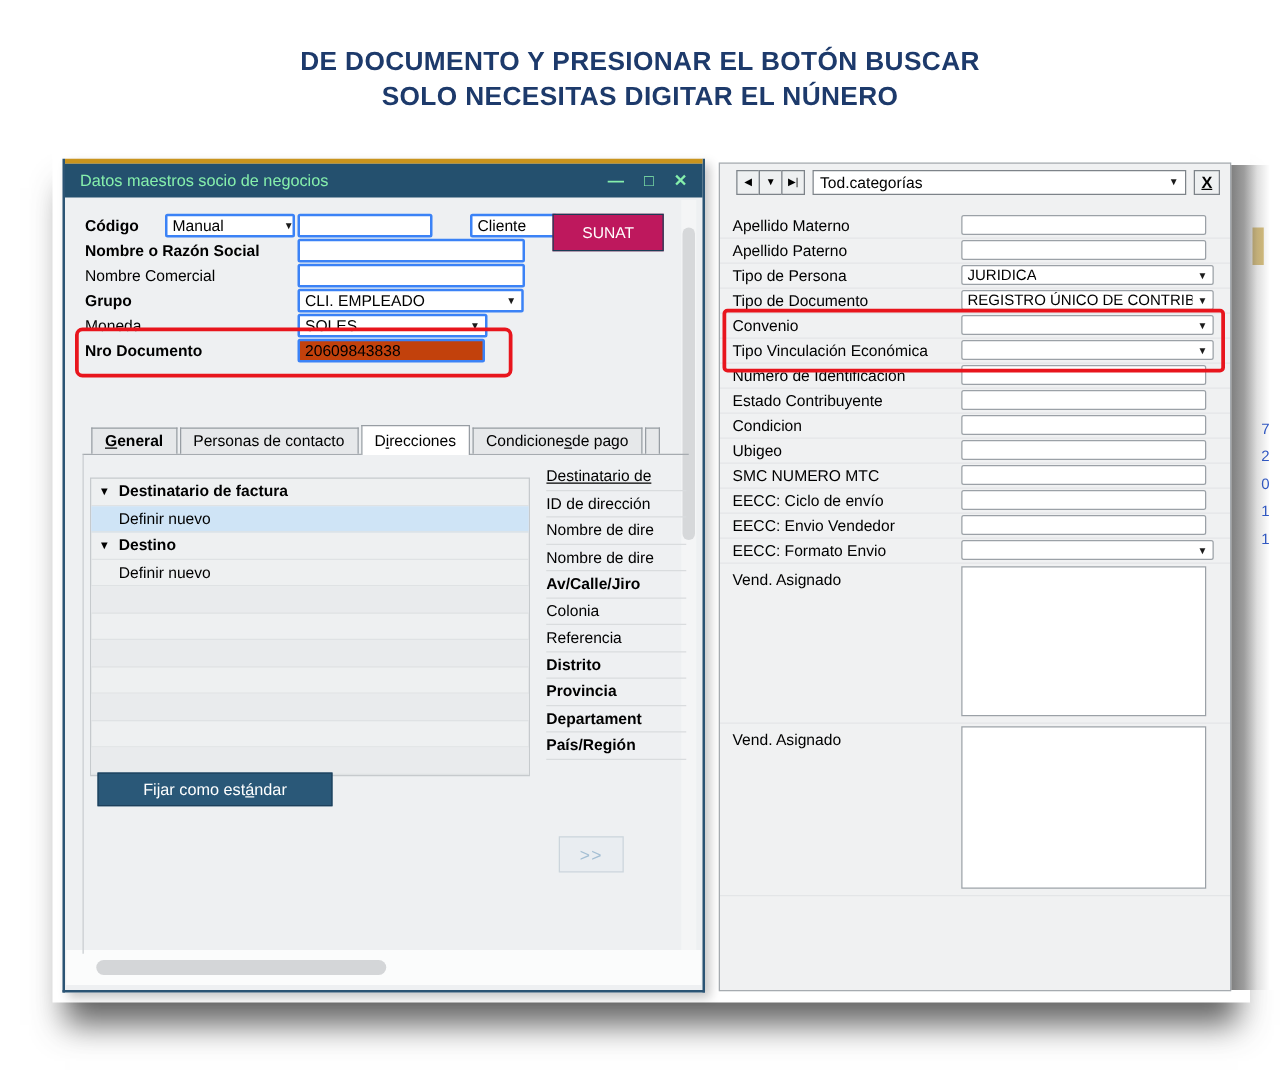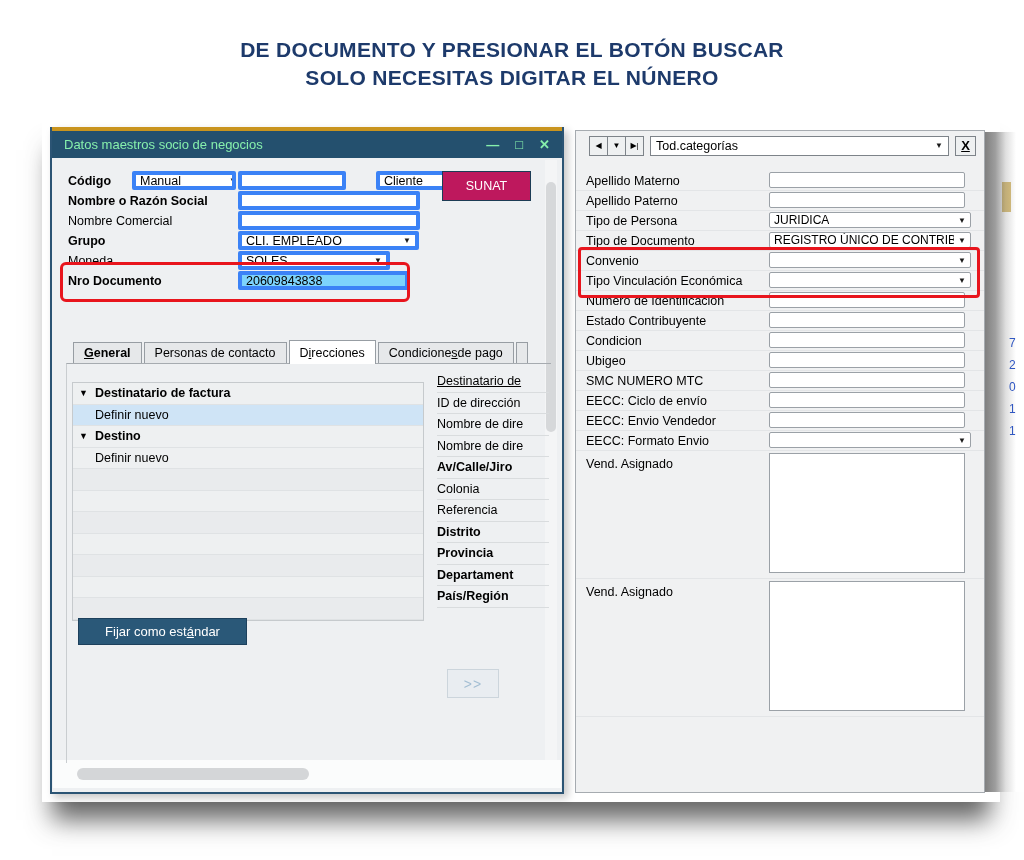--- a/index.html
+++ b/index.html
@@ -39,32 +39,32 @@
   .lw-title{flex:1;}
   .lw-ctrls{display:flex;gap:16px;align-items:center;}
   .lw-ctrls span{cursor:default;font-size:13px;font-weight:bold;line-height:1;}
   .glyph-max{font-size:15px;font-weight:normal;}
   
   .frow{position:absolute;left:0;right:0;height:20px;}
   .r1{top:44px}.r2{top:64px}.r3{top:84px}.r4{top:104px}.r5{top:124px}.r6{top:144px}
   .flabel{position:absolute;left:16px;top:0;height:20px;display:flex;align-items:center;white-space:nowrap;}
   .bold{font-weight:bold;}
   .ctl{
-    position:absolute;top:0;height:19px;background:#fff;border:4px solid #3b82f6;border-radius:2px;
+    position:absolute;top:0;height:19px;background:#fff;border:2px solid #3b82f6;border-radius:2px;
     box-sizing:border-box;display:flex;align-items:center;padding:0 4px;font-size:12.5px;overflow:hidden;gap:44px;
   }
   .sel{justify-content:space-between;}
   .caret{font-size:8px;color:#1a1a1a;margin-left:4px;flex:none;}
   .c-manual{left:80px;width:104px;}
   .c-code{left:186px;width:108px;}
   .c-cliente{left:296px;width:70px;margin-left:28px;}
   .c-wide{left:186px;width:182px;}
   .c-grupo{left:186px;width:181px;}
   .c-moneda{left:186px;width:152px;}
-  .c-nrodoc{left:186px;width:171px;background:#7dd3fc;}
+  .c-nrodoc{left:186px;width:150px;background:#c2410c;}
   .sunat{
     position:absolute;left:390px;top:0;width:89px;height:30px;background:#be185d;color:#fff;
     border:1px solid #1c3c55;box-sizing:border-box;display:flex;align-items:center;justify-content:center;
     font-size:12.5px;cursor:pointer;
   }
   .redbox{position:absolute;border:3px solid #e8151d;border-radius:6px;pointer-events:none;z-index:30;}
   .redbox-doc{left:8px;top:135px;width:344px;height:34px;}
   
   .tabbar{position:absolute;left:21px;top:213px;height:23px;display:flex;align-items:flex-end;z-index:5;}
   .tab{
@@ -91,21 +91,21 @@
   .dl{height:21.5px;box-sizing:border-box;border-bottom:1px solid #d9dcde;display:flex;align-items:center;white-space:nowrap;overflow:hidden;}
   .dl.link{text-decoration:underline;cursor:pointer;}
   .dl.bold{font-weight:bold;}
   
   .vsb{position:absolute;left:493px;top:33px;width:12px;height:600px;background:#f4f5f6;}
   .vsb-thumb{position:absolute;left:1px;right:1px;top:22px;height:250px;background:#d6d8da;border-radius:6px;}
   .hsb{position:absolute;left:1px;right:1px;top:633px;height:28px;background:#fbfcfc;}
   .hsb-thumb{position:absolute;left:24px;top:8px;width:232px;height:12px;background:#d4d6d8;border-radius:6px;}
   
   .fijar{
-    position:absolute;left:26px;top:491px;width:169px;height:27px;background:#2a5878;color:#fff;
+    position:absolute;left:26px;top:491px;width:188px;height:27px;background:#2a5878;color:#fff;
     border:1px solid #1d405c;box-sizing:border-box;display:flex;align-items:center;justify-content:center;
     font-size:13px;cursor:pointer;z-index:2;
   }
   .fijar .accel{text-decoration:underline;}
   .expand{
     position:absolute;left:395px;top:542px;width:52px;height:29px;background:#e9edf1;
     border:1px solid #ccd5dc;box-sizing:border-box;color:#a3bed3;font-size:14px;letter-spacing:1px;
     display:flex;align-items:center;justify-content:center;cursor:pointer;z-index:2;
   }
   

